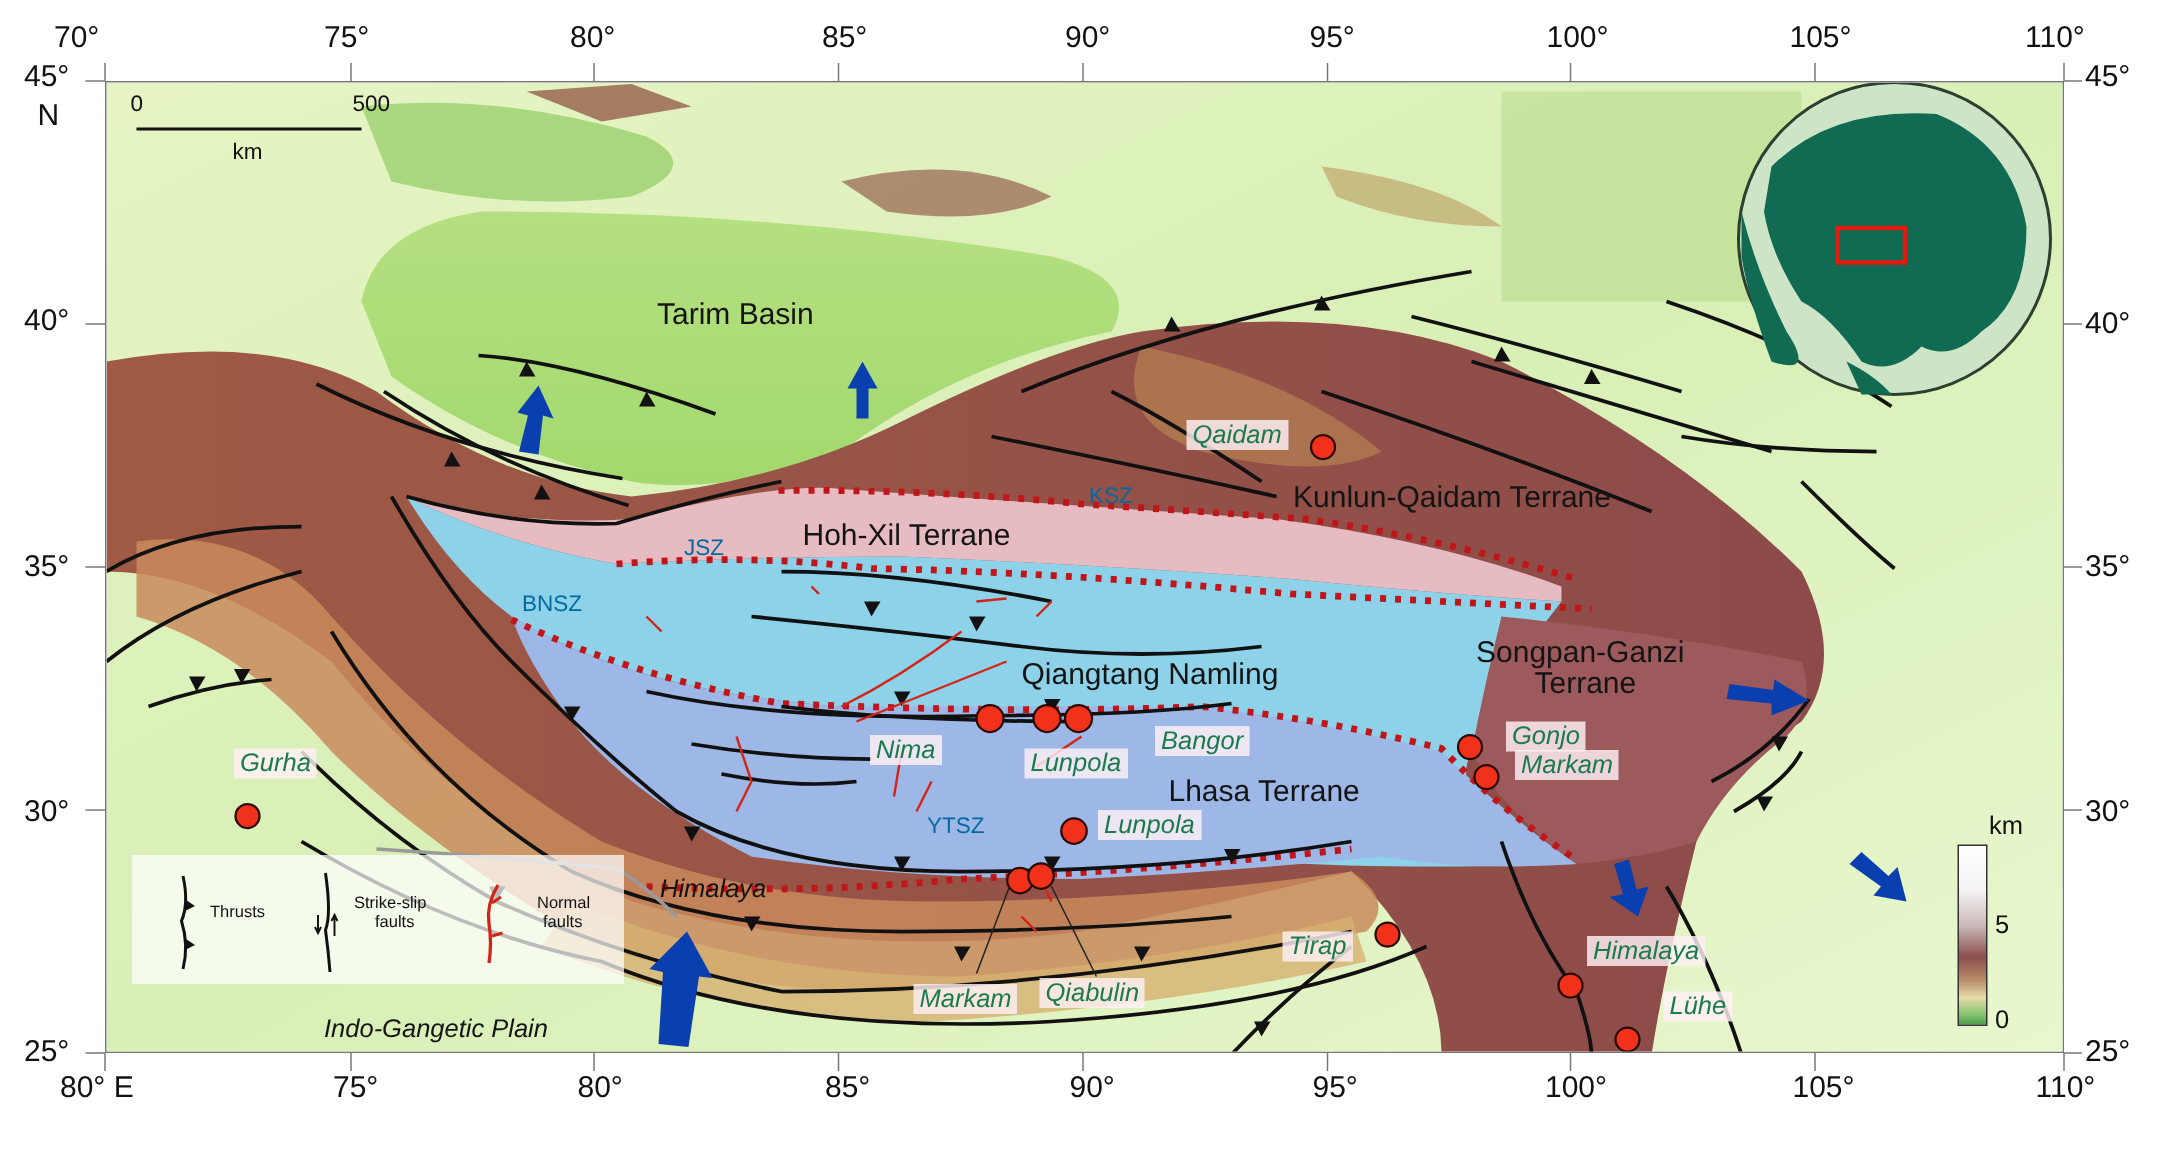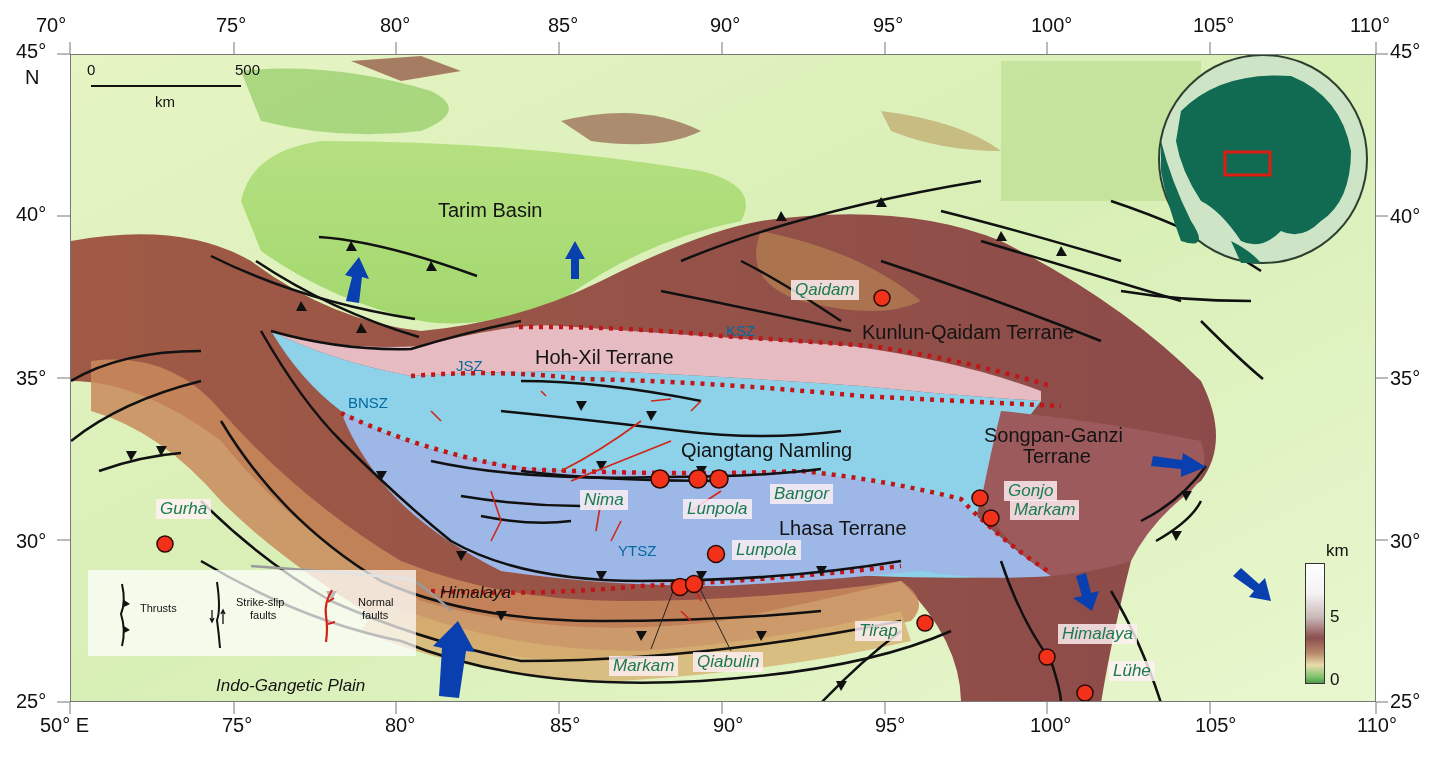--- a/index.html
+++ b/index.html
@@ -27,21 +27,21 @@
   <span class="abs tick-label" style="left:380px;top:14px">80°</span>
   <span class="abs tick-label" style="left:548px;top:14px">85°</span>
   <span class="abs tick-label" style="left:710px;top:14px">90°</span>
   <span class="abs tick-label" style="left:873px;top:14px">95°</span>
   <span class="abs tick-label" style="left:1031px;top:14px">100°</span>
   <span class="abs tick-label" style="left:1193px;top:14px">105°</span>
   <span class="abs tick-label" style="left:1350px;top:14px">110°</span>
 </div>
 
 <div>
-  <span class="abs tick-label" style="left:40px;top:714px">50° E</span>
+  <span class="abs tick-label" style="left:40px;top:714px">80° E</span>
   <span class="abs tick-label" style="left:222px;top:714px">75°</span>
   <span class="abs tick-label" style="left:385px;top:714px">80°</span>
   <span class="abs tick-label" style="left:550px;top:714px">85°</span>
   <span class="abs tick-label" style="left:713px;top:714px">90°</span>
   <span class="abs tick-label" style="left:875px;top:714px">95°</span>
   <span class="abs tick-label" style="left:1030px;top:714px">100°</span>
   <span class="abs tick-label" style="left:1195px;top:714px">105°</span>
   <span class="abs tick-label" style="left:1357px;top:714px">110°</span>
 </div>
 

